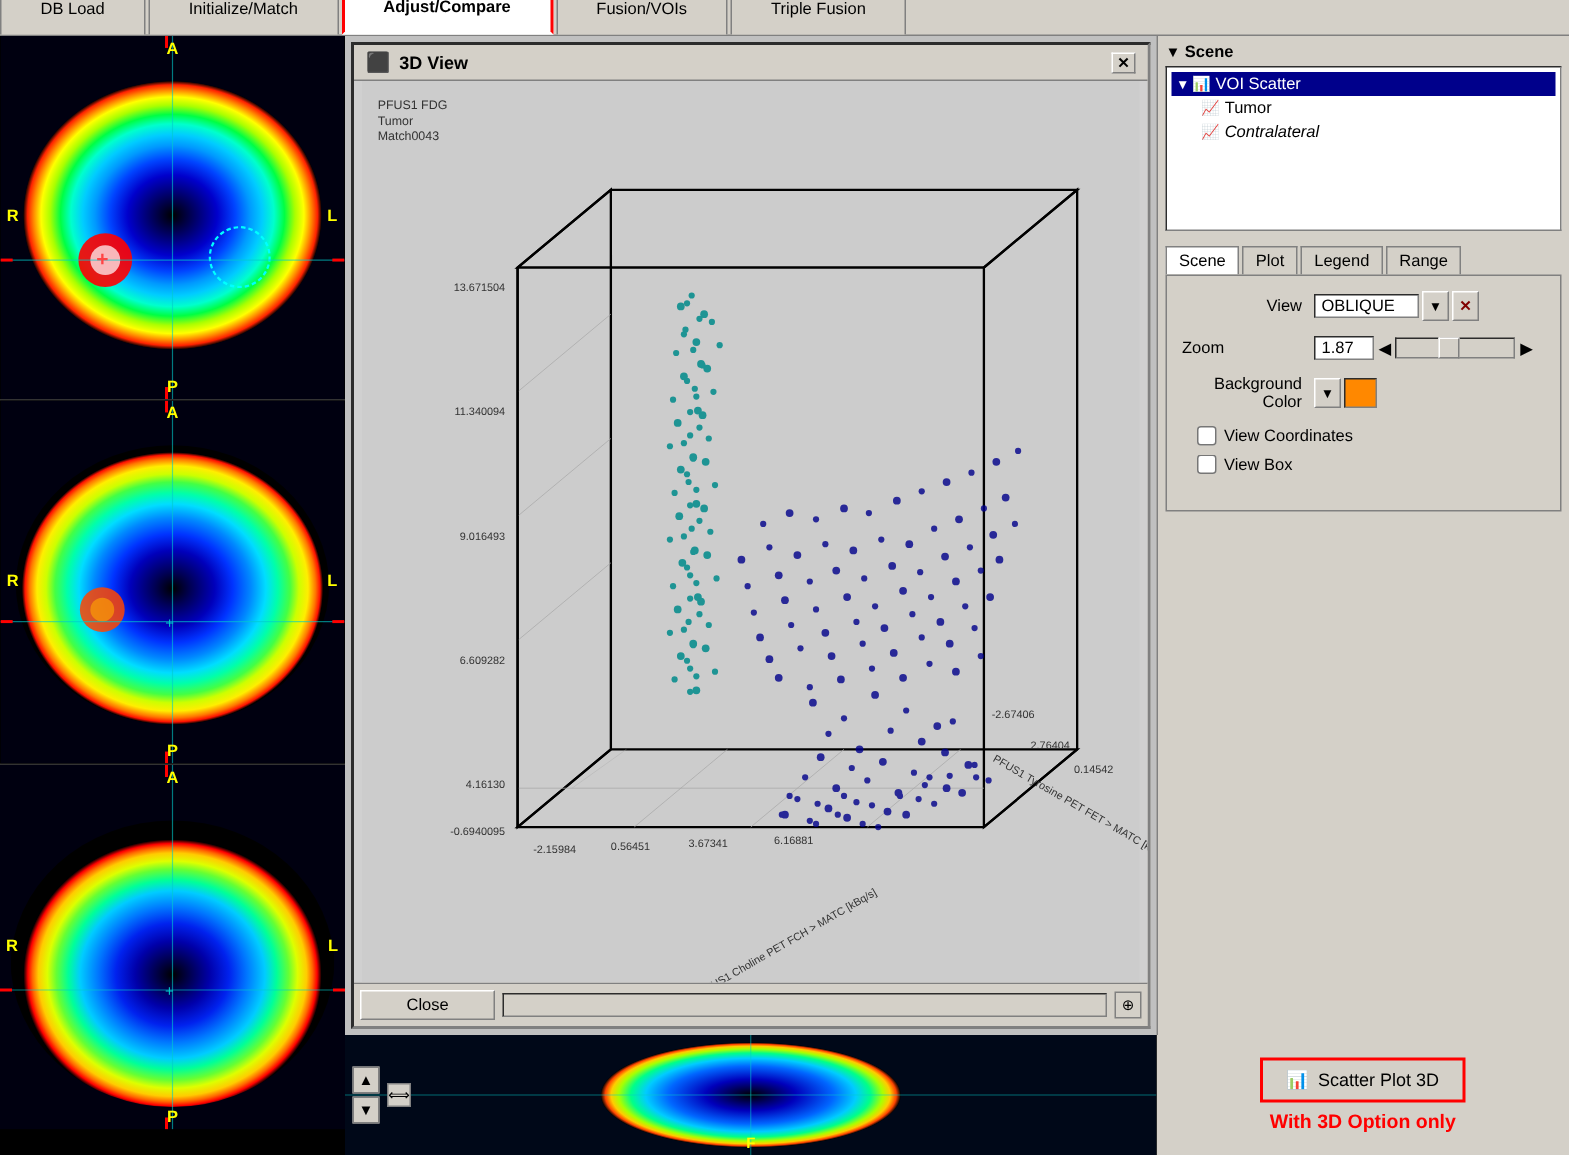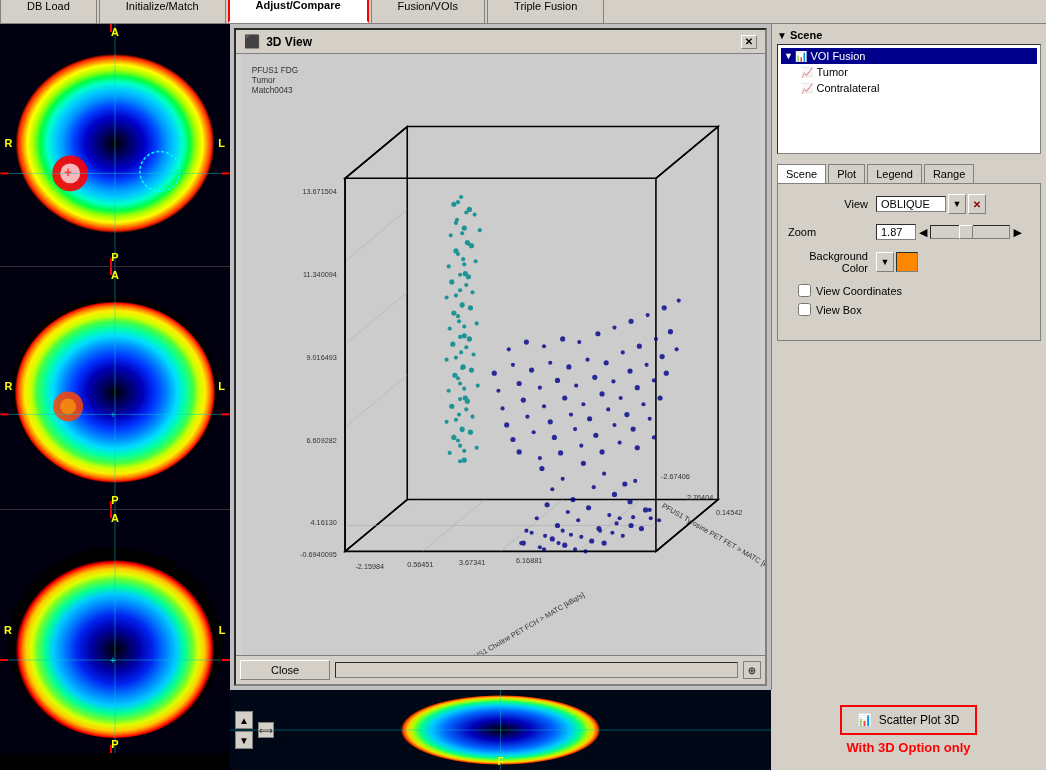--- a/index.html
+++ b/index.html
@@ -506,31 +506,31 @@
         <div style="padding:5px;">
           <div style="display:flex; align-items:center; margin-bottom:3px;">
             <span style="font-size:10px; margin-right:3px;">▼</span>
             <span style="font-size:11px; font-weight:bold;">Scene</span>
           </div>
           <div style="background:#fff; border:1px inset #808080; padding:3px; min-height:110px;">
 
             <div style="display:flex; align-items:center; background:#00008B; color:#fff; padding:2px 3px;">
               <span style="font-size:9px; margin-right:2px;">▼</span>
               <span style="margin-right:3px; font-size:10px;">📊</span>
-              <span style="font-size:11px;">VOI Fusion</span>
+              <span style="font-size:11px;">VOI Scatter</span>
             </div>
 
             <div style="display:flex; align-items:center; padding:2px 3px; padding-left:20px;">
               <span style="margin-right:3px; font-size:10px;">📈</span>
               <span style="font-size:11px;">Tumor</span>
             </div>
 
             <div style="display:flex; align-items:center; padding:2px 3px; padding-left:20px;">
               <span style="margin-right:3px; font-size:10px;">📈</span>
-              <span style="font-size:11px;">Contralateral</span>
+              <span style="font-size:11px;font-style:italic;">Contralateral</span>
             </div>
           </div>
         </div>
 
         <div style="display:flex; flex-direction:row; padding:0 5px; margin-top:5px;">
           <div style="padding:3px 8px; border:1px solid #808080; border-bottom:none; background:#fff; cursor:pointer; font-size:11px; margin-right:2px;">Scene</div>
           <div style="padding:3px 8px; border:1px solid #808080; border-bottom:none; background:#d4d0c8; cursor:pointer; font-size:11px; margin-right:2px;">Plot</div>
           <div style="padding:3px 8px; border:1px solid #808080; border-bottom:none; background:#d4d0c8; cursor:pointer; font-size:11px; margin-right:2px;">Legend</div>
           <div style="padding:3px 8px; border:1px solid #808080; border-bottom:none; background:#d4d0c8; cursor:pointer; font-size:11px;">Range</div>
         </div>

